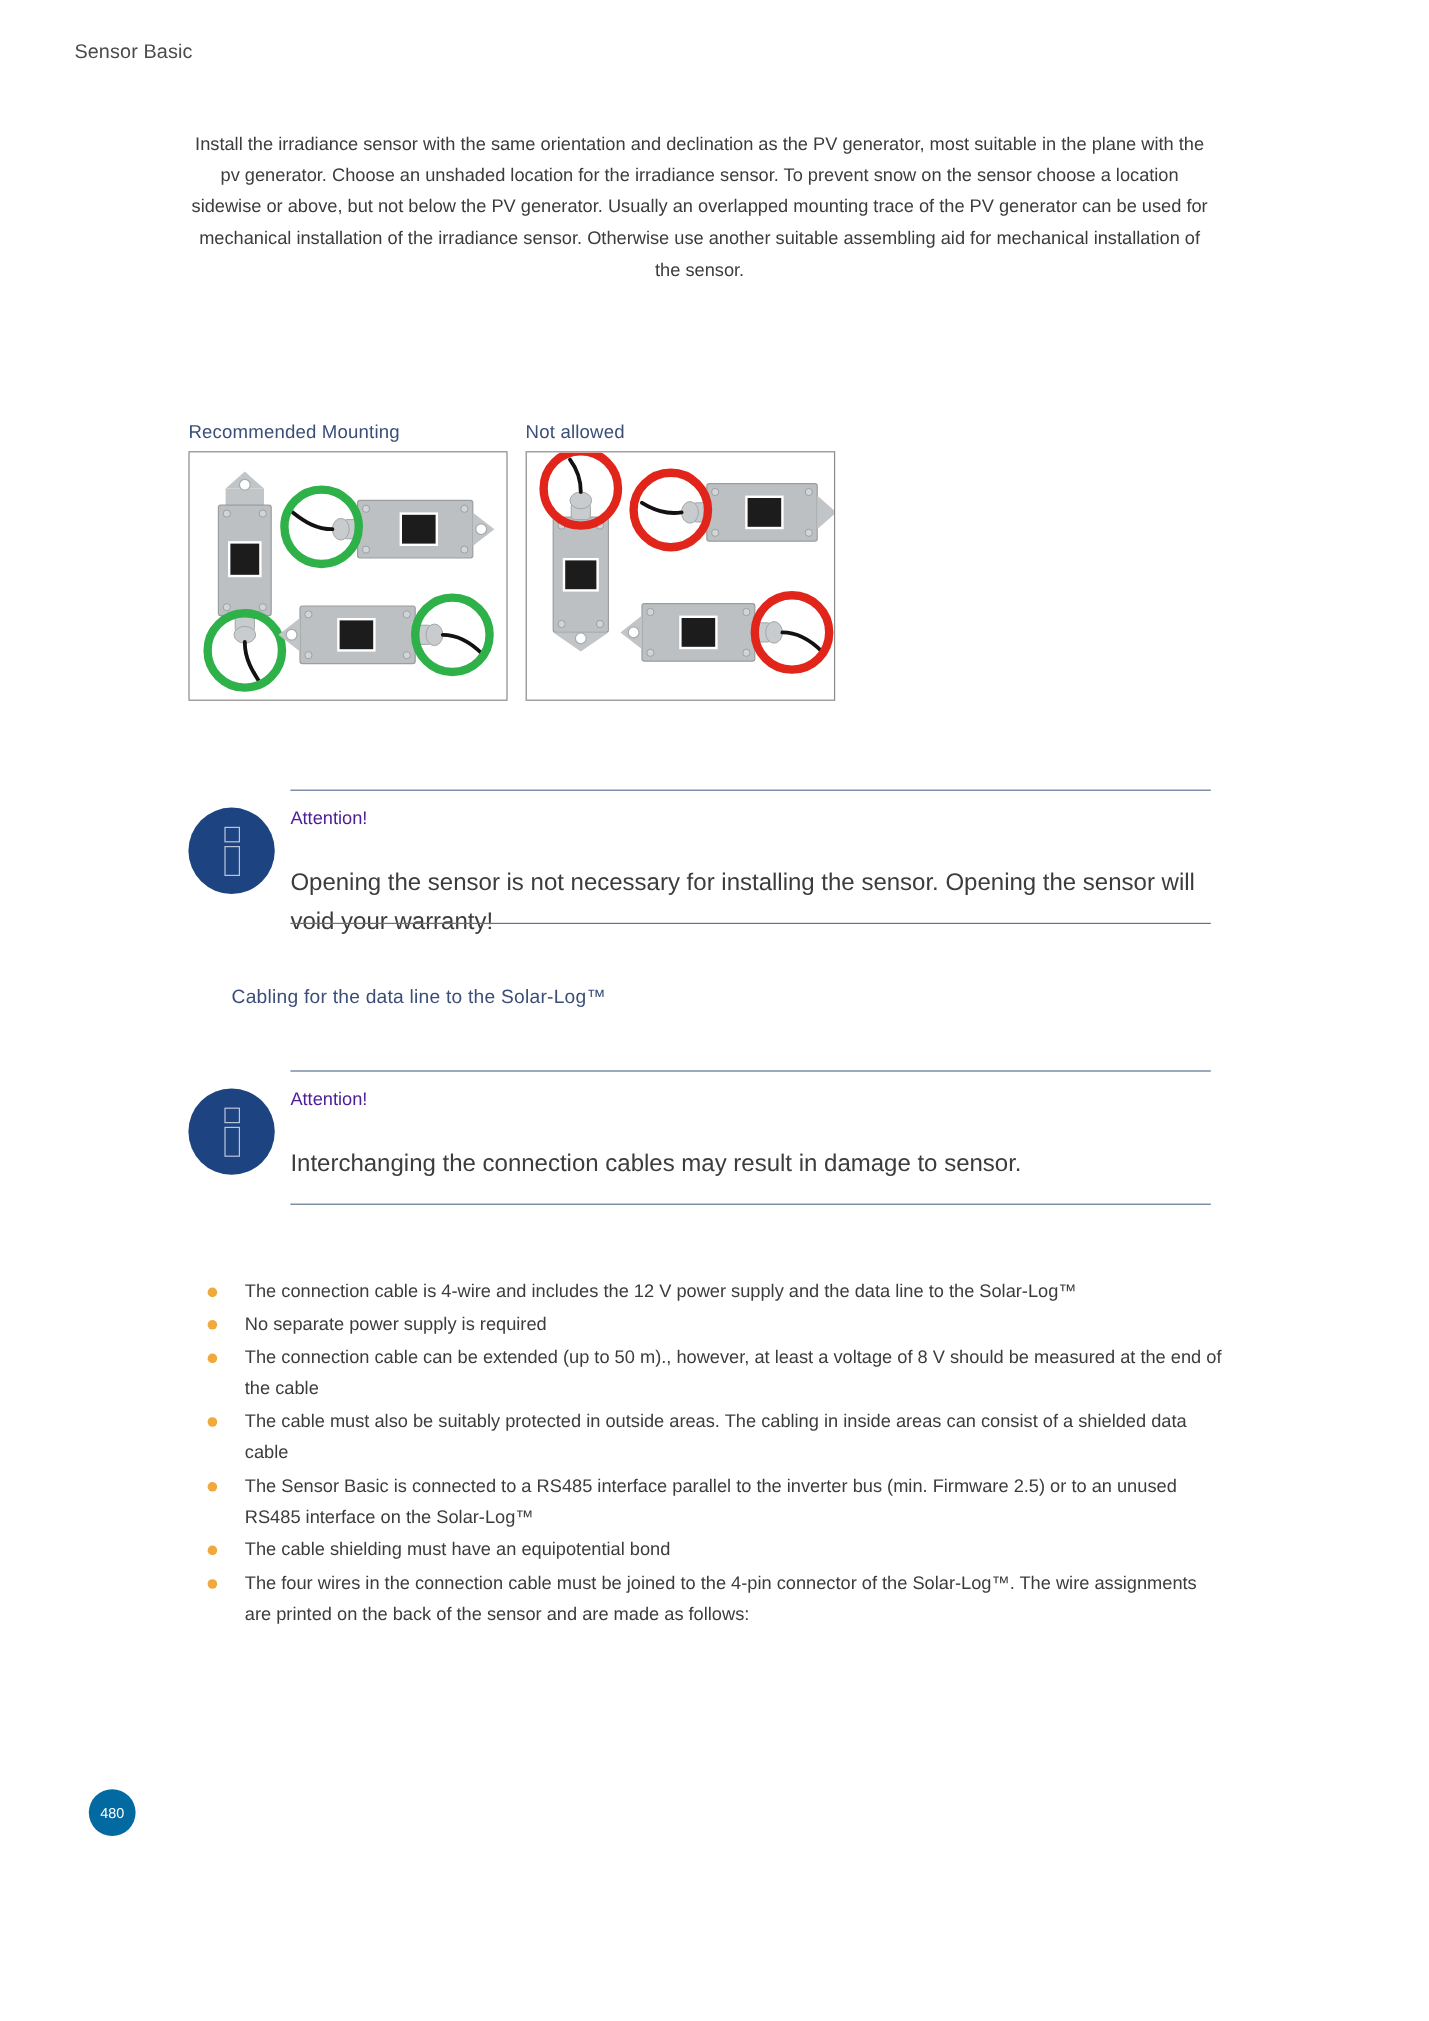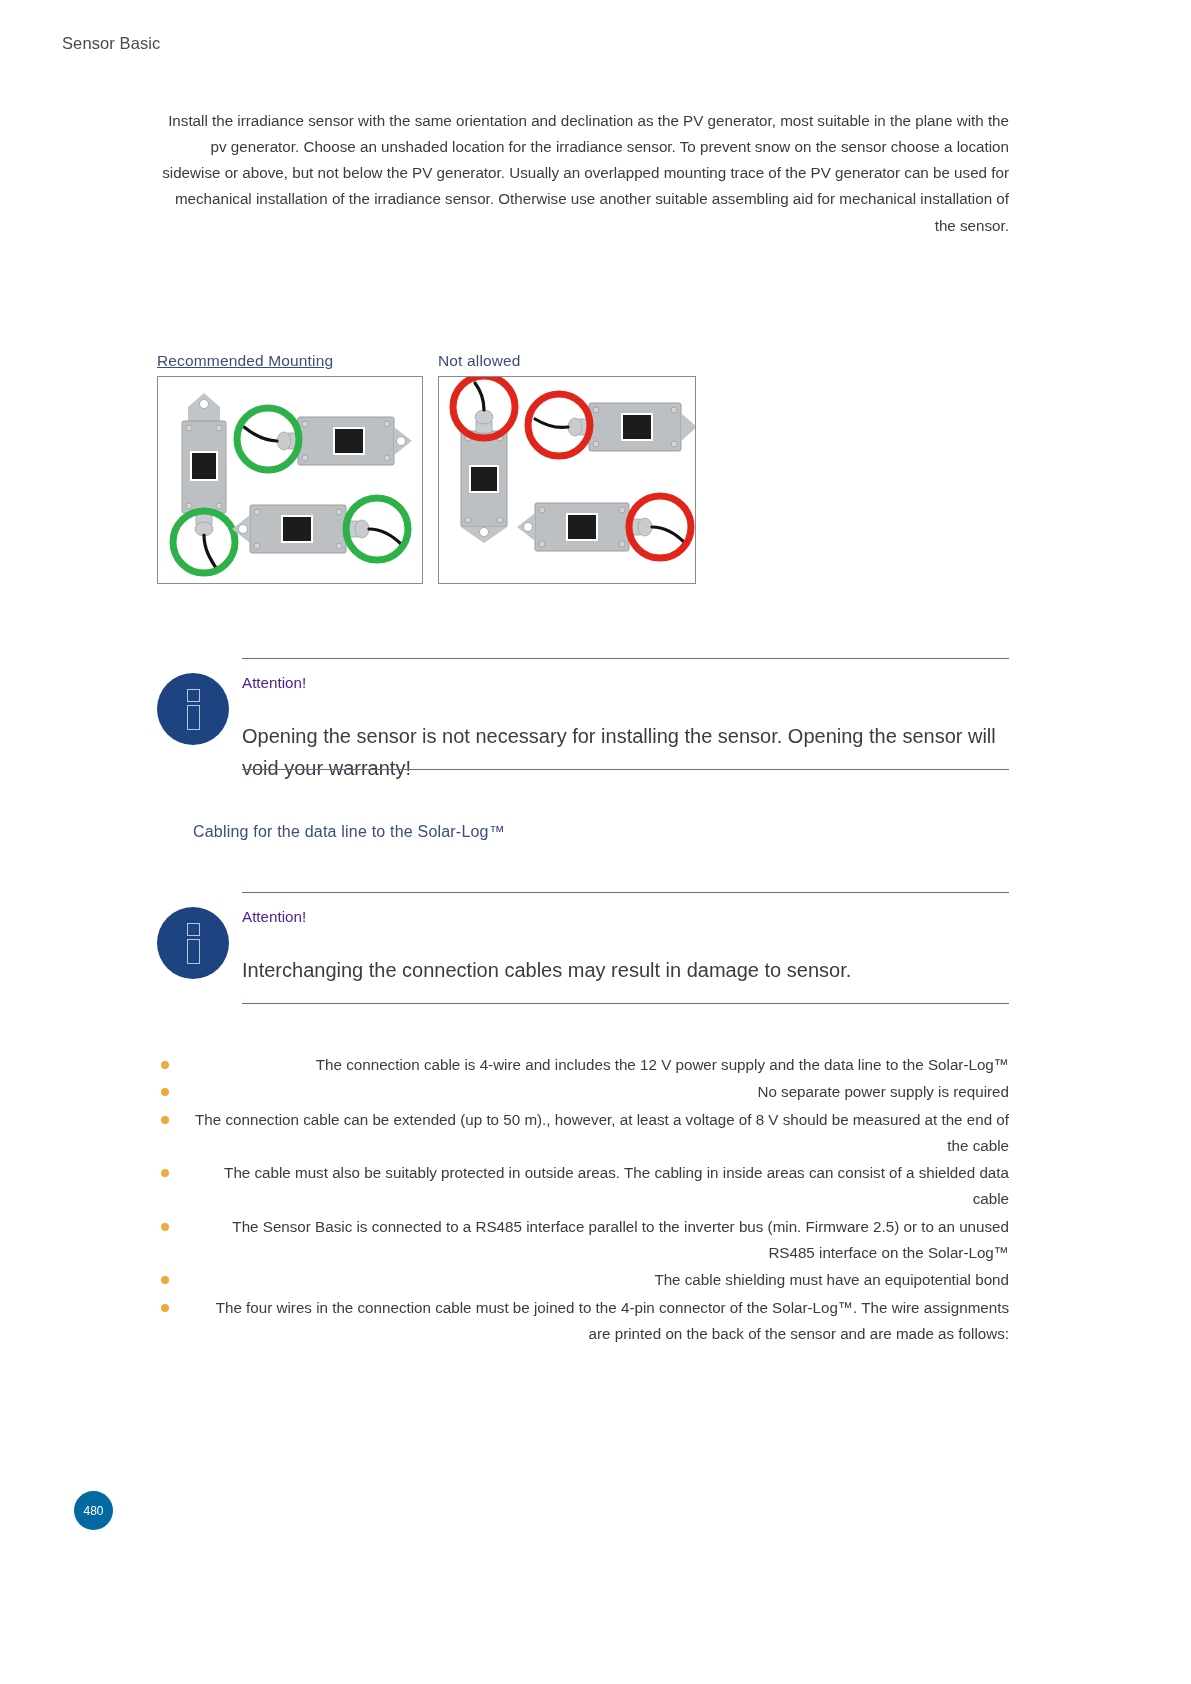--- a/index.html
+++ b/index.html
@@ -42,40 +42,40 @@
     margin: 0 0 28px 0;
     letter-spacing: 0.1px;
     line-height: 1.2;
   }
 
   p.body-text {
     font-size: 15.2px;
     line-height: 1.72;
     color: #3c3c3b;
     margin: 0;
-    text-align: right;
+    text-align: center;
   }
 
   
   .figures {
     position: absolute;
     left: 157px;
     top: 352px;
     width: 560px;
   }
   .fig-labels {
     display: flex;
     margin-bottom: 6px;
   }
   .fig-label {
     font-size: 15.5px;
     color: #3b4e78;
     letter-spacing: 0.15px;
   }
-  .fig-label.left { width: 281px; text-decoration: underline; }
+  .fig-label.left { width: 281px; }
 
   .fig-panels { display: flex; gap: 15px; }
   .panel {
     border: 1px solid #8a8a8a;
     background: #fff;
     position: relative;
     overflow: hidden;
   }
   .panel.recommended { width: 266px; height: 208px; }
   .panel.notallowed  { width: 258px; height: 208px; }
@@ -158,23 +158,22 @@
     margin-left: 36px;
   }
 
   
   .bullets {
     position: absolute;
     left: 157px;
     top: 1052px;
     width: 852px;
     list-style: none;
-    margin: 0;
+    margin: 12px;
     padding: 0;
-    text-align: right;
   }
   .bullets li {
     position: relative;
     padding-left: 35px;
     font-size: 15.2px;
     line-height: 1.73;
     color: #3c3c3b;
     margin-bottom: 1px;
   }
   .bullets li .bullet-dot {

